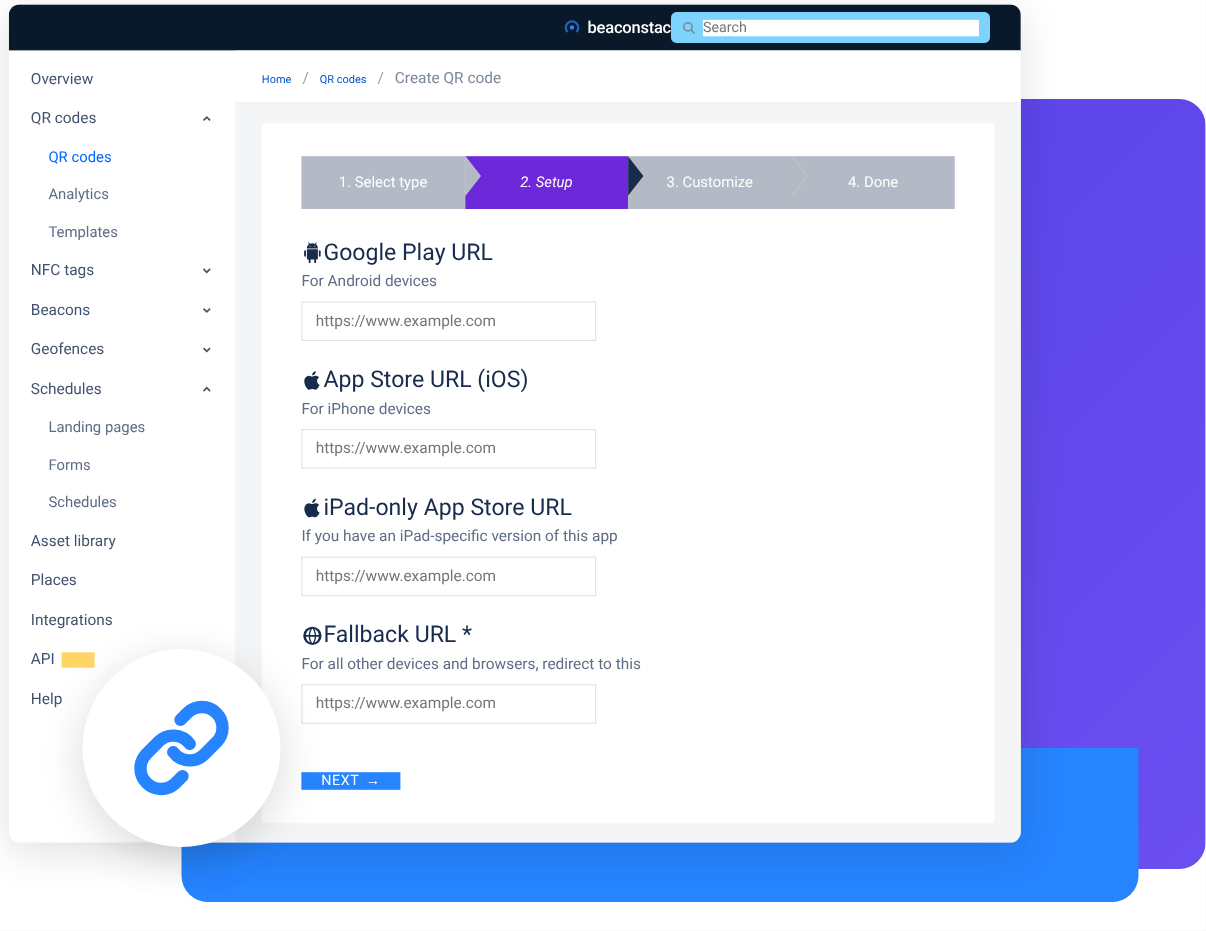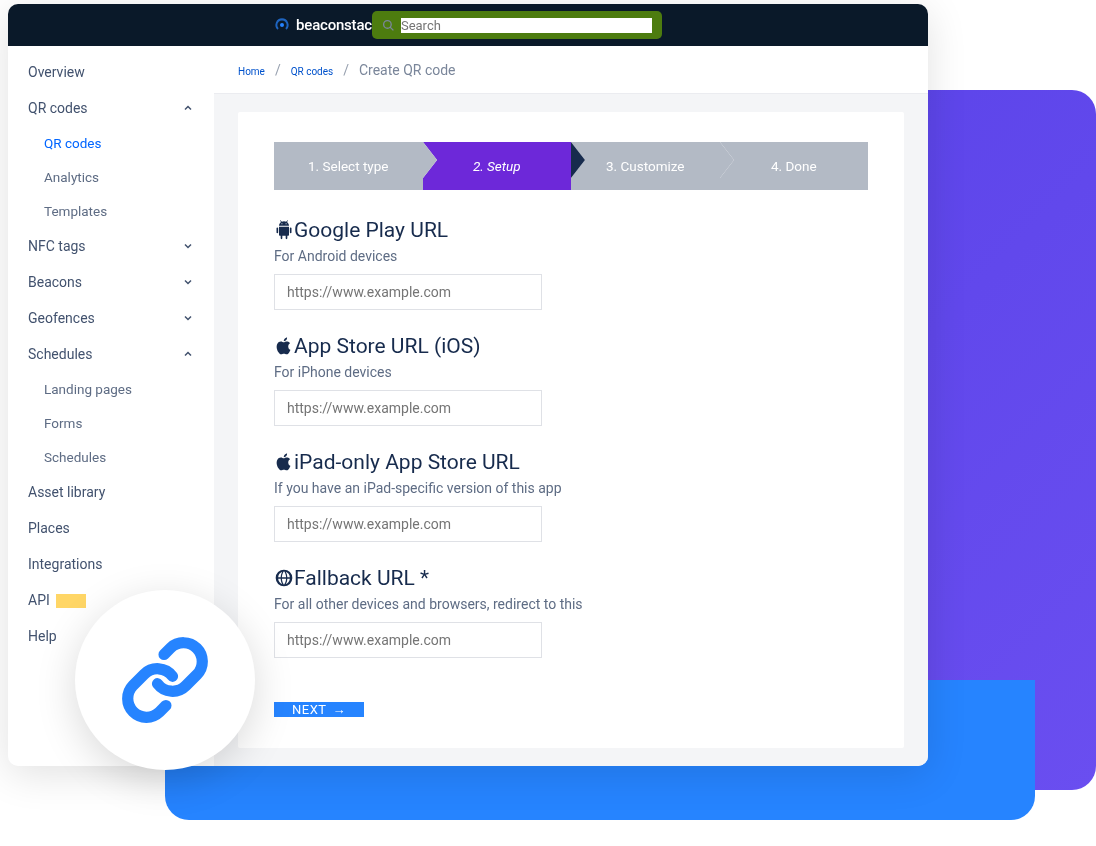--- a/index.html
+++ b/index.html
@@ -3,25 +3,25 @@
   <meta charset="utf-8">
   <style>
     * { margin: 0; padding: 0; box-sizing: border-box; font-family: -apple-system, BlinkMacSystemFont, 'Segoe UI', Roboto, sans-serif; }
     body { background: #fff; width: 1096px; height: 846px; position: relative; overflow: hidden; }
     
     .bg-purple { position: absolute; right: 0; top: 90px; width: 540px; height: 700px; background: linear-gradient(135deg, #5842e8 0%, #6a4ef0 100%); border-radius: 24px; }
     .bg-blue { position: absolute; left: 165px; top: 680px; width: 870px; height: 140px; background: #2684ff; border-radius: 0 0 24px 24px; }
     
     .app-window { position: absolute; left: 8px; top: 4px; width: 920px; background: #f4f5f7; border-radius: 10px; overflow: hidden; box-shadow: 0 8px 40px rgba(0,0,0,0.12); }
     
-    .topbar { background: #0a1929; height: 42px; display: flex; align-items: center; padding: 0 28px; justify-content: center; }
+    .topbar { background: #0a1929; height: 42px; display: flex; align-items: center; padding: 0 28px; justify-content: flex-end; }
     .logo { display: flex; align-items: center; gap: 6px; }
     .logo-icon { width: 16px; height: 16px; }
     .logo-text { color: #fff; font-size: 15px; font-weight: 500; letter-spacing: -0.2px; }
-    .search-box { background: #4d7c0f; border-radius: 5px; width: 290px; height: 28px; display: flex; align-items: center; padding: 0 10px; gap: 6px; }
+    .search-box { background: #7dd3fc; border-radius: 5px; width: 290px; height: 28px; display: flex; align-items: center; padding: 0 10px; gap: 6px; }
     .search-box input { border: none; outline: none; font-size: 13px; flex: 1; }
     
     .app-body { display: flex; }
     
     .sidebar { width: 206px; background: #fff; padding: 8px 0; }
     .nav-item { padding: 10px 20px; color: #42526e; font-size: 14px; cursor: pointer; display: flex; align-items: center; justify-content: space-between; }
     .nav-sub { padding: 9px 20px 9px 36px; color: #5e6c84; font-size: 13.5px; cursor: pointer; }
     .nav-sub.active { color: #0065ff; }
     .chevron { width: 12px; height: 12px; }
     .api-badge { display: inline-block; width: 30px; height: 14px; background: #ffd666; margin-left: 6px; vertical-align: middle; }

